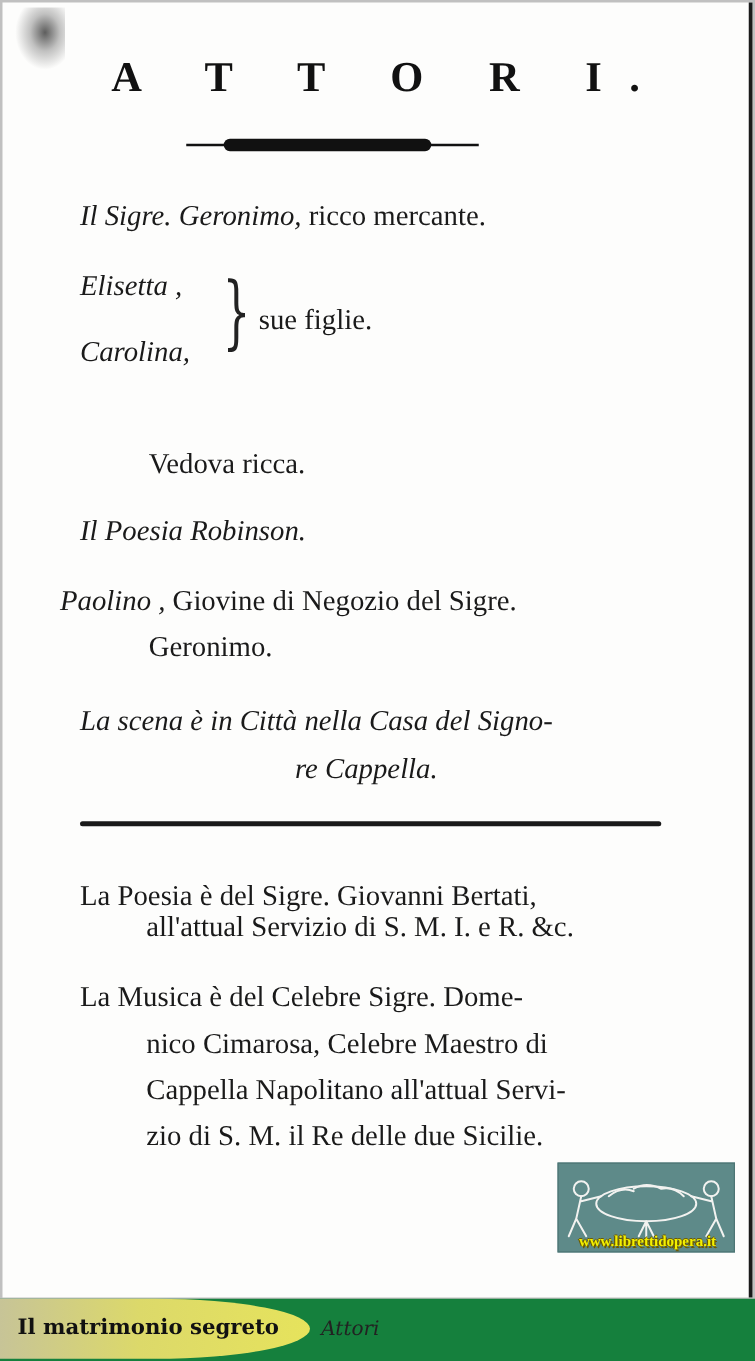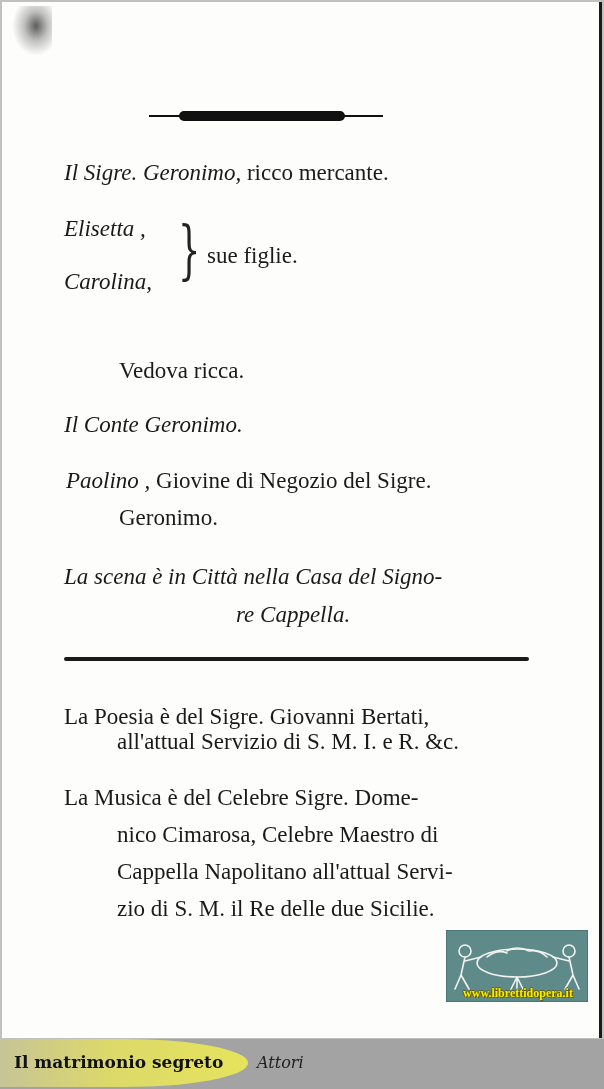--- a/index.html
+++ b/index.html
@@ -55,21 +55,21 @@
     .logo svg { width: 100%; height: 100%; }
     .site-url {
       position: absolute; left: 446px; top: 984px; width: 140px;
       text-align: center;
       font-family: "Liberation Serif", serif; font-weight: bold; font-size: 12px;
       color: #f4f000;
       text-shadow: 1px 1px 0 #6b5a00, -1px 0 0 #6b5a00, 0 -1px 0 #6b5a00;
     }
     .footer {
       position: absolute; left: 0; top: 1039px; width: 604px; height: 50px;
-      background: #a3a3a3;
+      background: #15803d;
     }
     .footer .ellipse {
       position: absolute; left: 0; top: 0; width: 248px; height: 48px;
       background: linear-gradient(90deg, #c7c497 0%, #dcd96a 45%, #e6e35c 100%);
       border-radius: 0 50% 50% 0 / 0 50% 50% 0;
     }
     .footer .opera-title {
       position: absolute; left: 14px; top: 13px;
       font-family: "DejaVu Serif", serif; font-weight: bold; font-size: 17px; color: #111;
     }
@@ -77,39 +77,40 @@
       position: absolute; left: 257px; top: 14px;
       font-family: "DejaVu Serif", serif; font-style: italic; font-size: 16px; color: #222;
     }
   </style>
 </head>
 <body>
 
 <div class="page">
   <div class="smudge"></div>
 
+  <div class="title">A T T O R I.</div>
   <div class="ornament-rule">
     <div class="thin"></div>
       <div class="thick"></div>
   </div>
 
   <div class="line" style="left:62px;top:158px;">
     <span class="it">Il Sigre. Geronimo,</span><span> ricco mercante.</span>
   </div>
 
   <div class="line it" style="left:62px;top:214px;">Elisetta ,</div>
   <div class="line it" style="left:62px;top:267px;">Carolina,</div>
   <div class="brace">}</div>
   <div class="line" style="left:205px;top:241px;">sue figlie.</div>
 
   <div class="line" style="left:117px;top:356px;">Vedova ricca.</div>
 
-  <div class="line it" style="left:62px;top:410px;">Il Conte Geronimo.</div>
+  <div class="line it" style="left:62px;top:410px;">Il Poesia Robinson.</div>
 
-  <div class="line" style="left:64px;top:466px;">
+  <div class="line" style="left:46px;top:466px;">
     <span class="it">Paolino ,</span><span> Giovine di Negozio del Sigre.</span>
   </div>
   <div class="line" style="left:117px;top:503px;">Geronimo.</div>
 
   <div class="line it" style="left:62px;top:562px;">La scena è in Città nella Casa del Signo-</div>
   <div class="line it" style="left:234px;top:600px;">re Cappella.</div>
 
   <div class="divider"></div>
 
   <div class="line" style="left:62px;top:702px;">La Poesia è del Sigre. Giovanni Bertati,</div>

